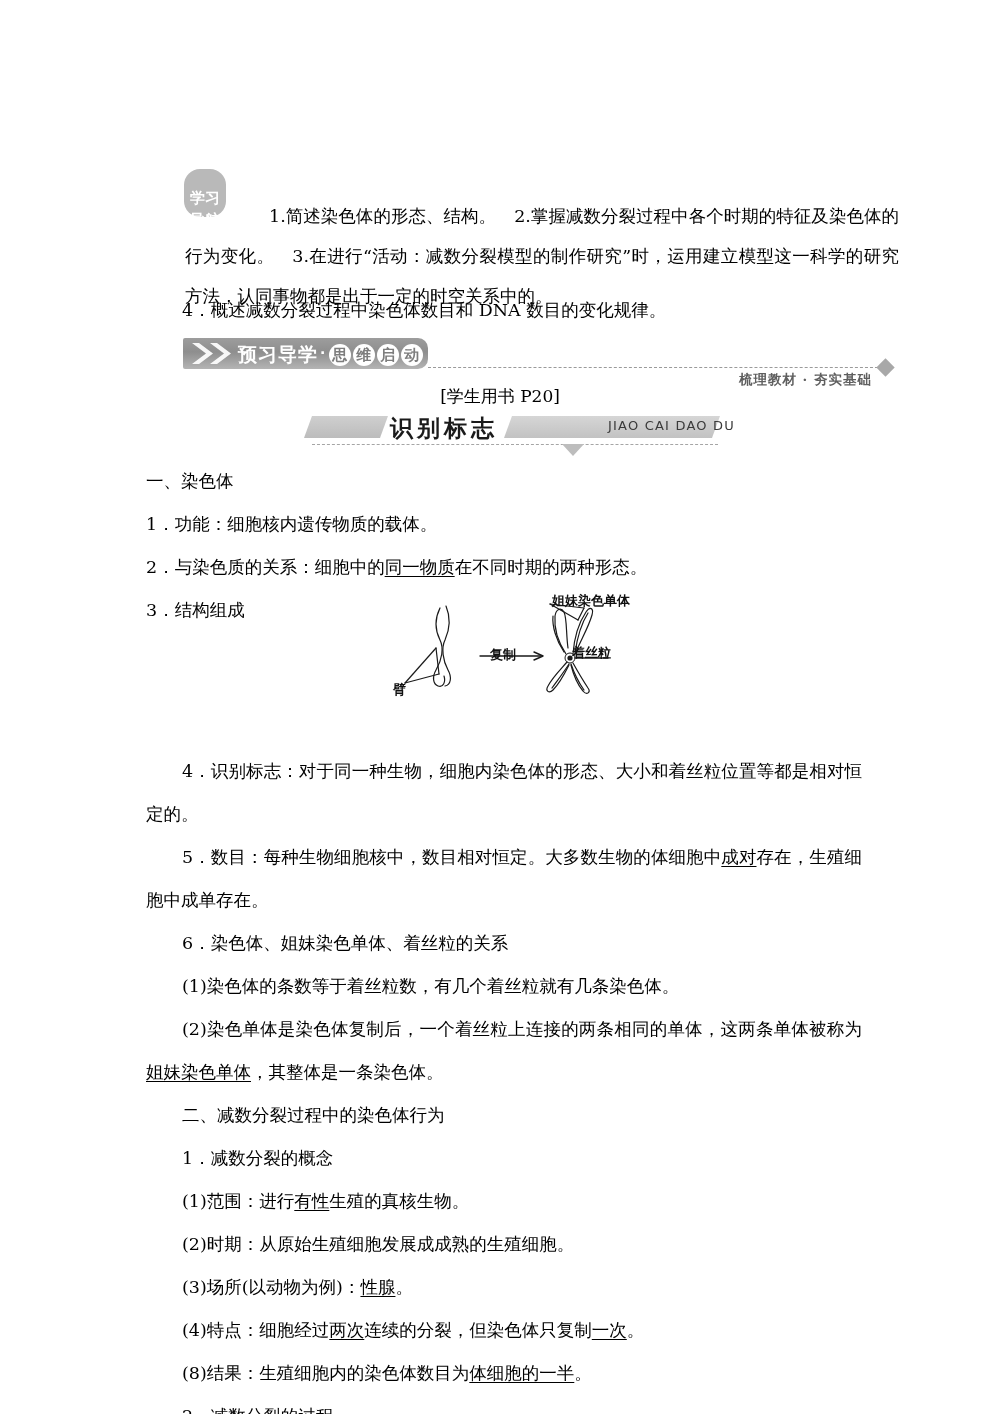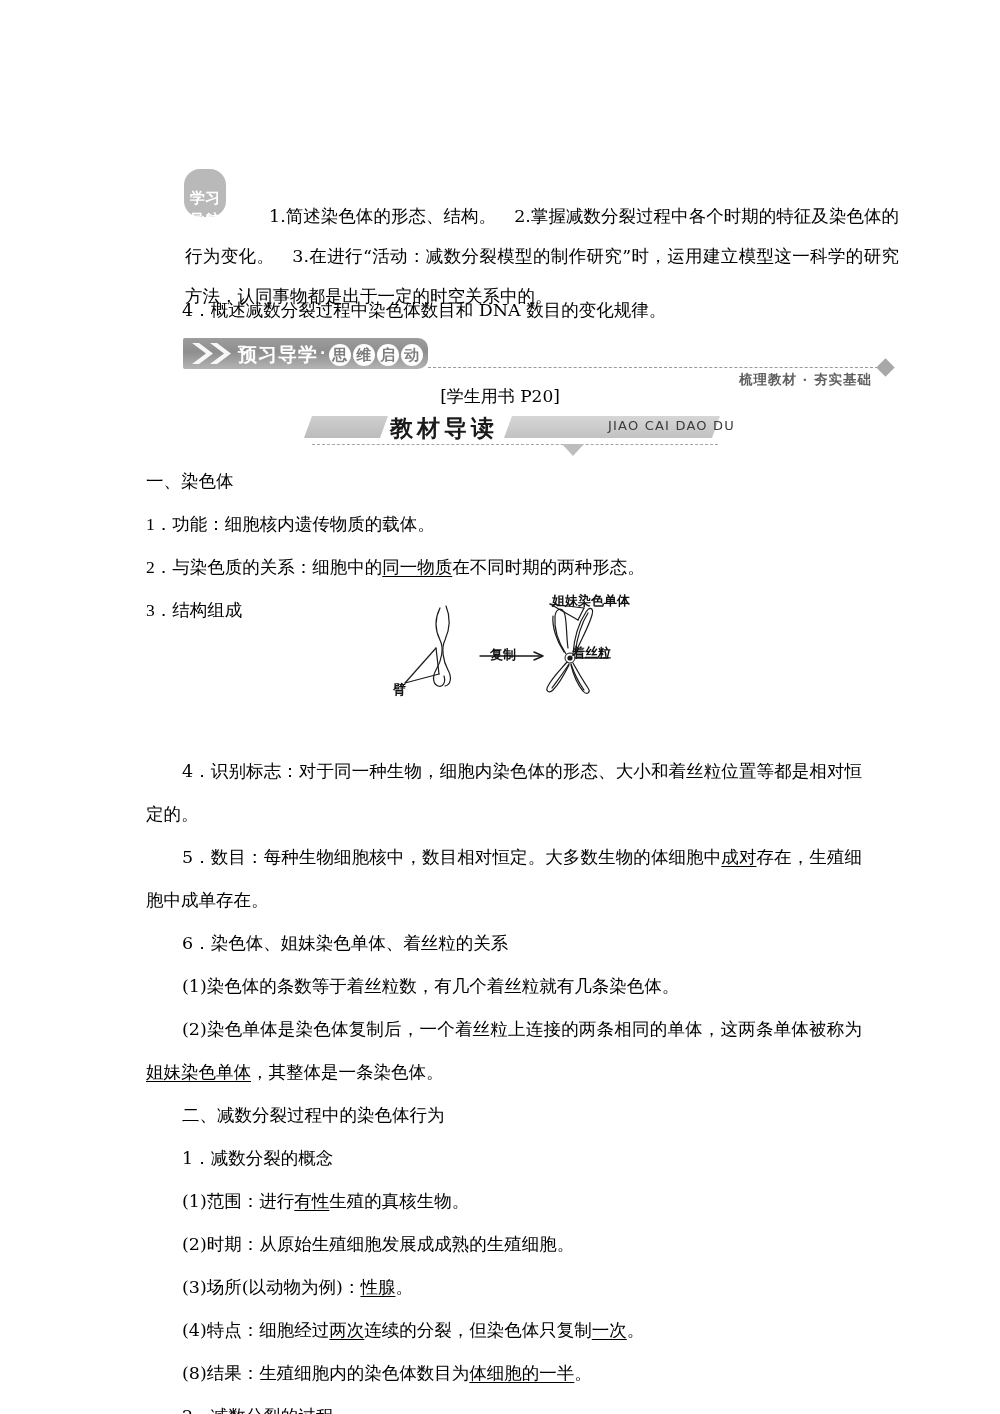--- a/index.html
+++ b/index.html
@@ -201,21 +201,21 @@
   
   .body {
     position: absolute;
     left: 146px; top: 460px;
     width: 716px;
     font-size: 17.5px;
     line-height: 43px;
   }
   .body p { margin: 0; text-align: justify; text-justify: inter-ideograph; }
   .p-ind2 { text-indent: 36px; }
-  .p-ind0 { text-indent: 0; font-family: Liberation Serif, serif; }
+  .p-ind0 { text-indent: 0; }
   .u { text-decoration: underline; text-underline-offset: 3px; }
 
   
   .diagram {
     position: absolute;
     left: 380px; top: 590px;
     width: 310px; height: 118px;
   }
   .dg-label {
     position: absolute;
@@ -258,21 +258,21 @@
   </div>
   <div class="ribbon-dashline"></div>
   <div class="ribbon-right">梳理教材 · 夯实基础</div>
   <div class="ribbon-diamond"></div>
 
   <div class="book-ref">[学生用书 P20]</div>
 
   <div class="subbanner">
     <div class="sb-block"></div>
     <div class="sb-bar"></div>
-    <div class="sb-title">教材导读</div>
+    <div class="sb-title">识别标志</div>
     <div class="sb-pinyin">JIAO CAI DAO DU</div>
     <div class="sb-dash"></div>
     <div class="sb-caret"></div>
   </div>
 
   <div class="body">
 
     <p class="p-ind0">一、染色体</p>
 
     <p class="p-ind0">1．功能：细胞核内遗传物质的载体。</p>

